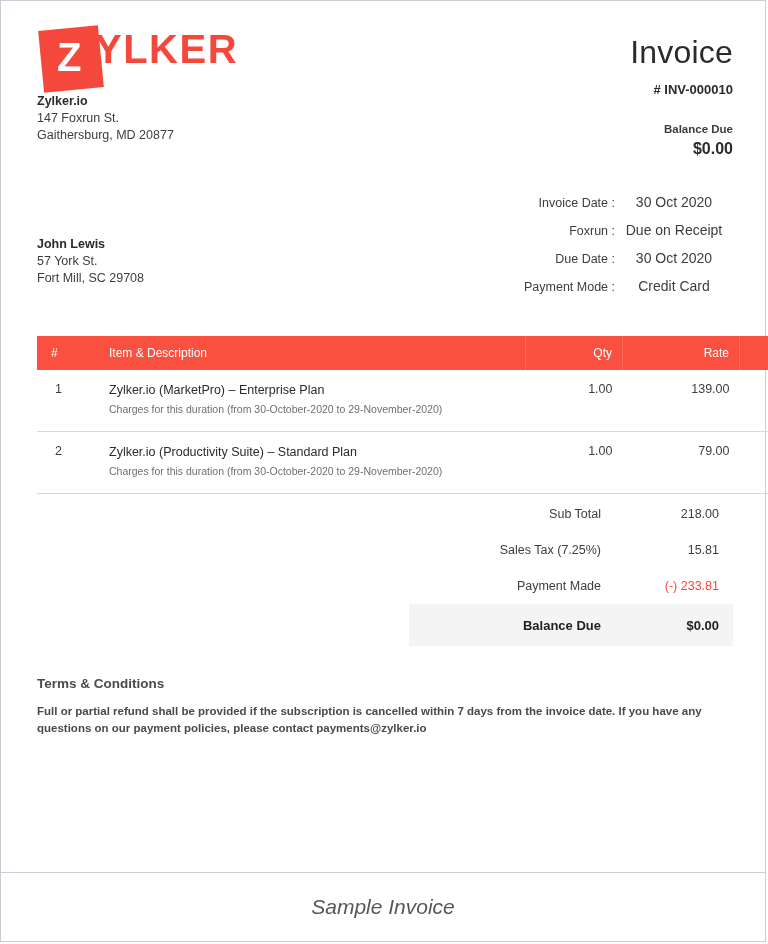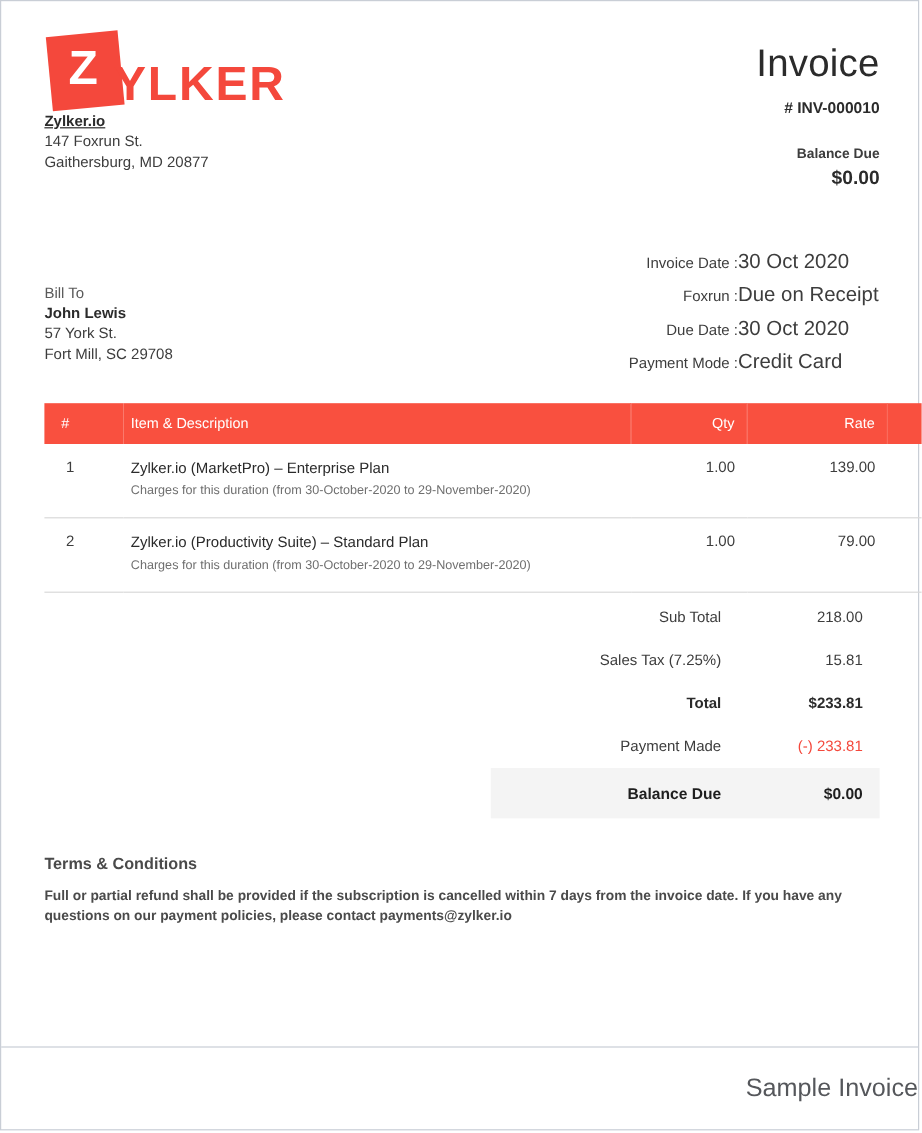--- a/index.html
+++ b/index.html
@@ -65,35 +65,34 @@
     top: 9px;
     font-size: 40px;
     font-weight: bold;
     color: #ffffff;
     letter-spacing: 0px;
     line-height: 46px;
   }
   .logo-rest {
     position: absolute;
     left: 58px;
-    top: 22px;
+    top: 1px;
     font-size: 40px;
     font-weight: bold;
     color: #f4483c;
     letter-spacing: 1.5px;
     line-height: 46px;
   }
 
   .company-name {
     font-size: 12.5px;
     font-weight: bold;
     color: #2b2b2b;
     line-height: 17px;
     margin-top: 6px;
-    text-decoration: underline;
   }
   .company-addr {
     font-size: 12.5px;
     color: #3d3d3d;
     line-height: 17px;
   }
 
   .invoice-block {
     text-align: right;
     padding-top: 4px;
@@ -126,40 +125,40 @@
 
   
   .mid {
     position: relative;
     margin-top: 36px;
     height: 130px;
   }
   .meta {
     position: absolute;
     right: 0;
-    top: 14px;
+    top: 0;
     width: 310px;
   }
   .meta-row {
     display: flex;
     justify-content: flex-end;
     align-items: baseline;
     height: 28px;
   }
   .meta-label {
     font-size: 12.5px;
     color: #3d3d3d;
     text-align: right;
     white-space: nowrap;
   }
   .meta-value {
-    font-size: 17px;
+    font-size: 14px;
     color: #3d3d3d;
     width: 118px;
-    text-align: left;
+    text-align: center;
     white-space: nowrap;
   }
 
   .billto {
     position: absolute;
     left: 0;
     top: 42px;
     width: 300px;
   }
   .billto-caption {
@@ -300,21 +299,22 @@
   }
   .terms { margin-top: 28px; font-weight: bold; }
 
   
   .footer {
     flex: 0 0 auto;
     height: 68px;
     border-top: 1px solid #c9ced6;
     display: flex;
     align-items: center;
-    justify-content: flex-end;
+    justify-content: center;
+    font-style: italic;
   }
   .footer-text {
     font-size: 21px;
     color: #55575b;
     font-weight: 400;
   }
 </style>
 </head>
 <body>
 
@@ -358,21 +358,20 @@
           <div class="meta-label">Due Date :</div>
           <div class="meta-value">30 Oct 2020</div>
         </div>
         <div class="meta-row">
           <div class="meta-label">Payment Mode :</div>
           <div class="meta-value">Credit Card</div>
         </div>
       </div>
 
       <div class="billto">
-        <div class="billto-caption">Bill To</div>
         <div class="billto-name">John Lewis</div>
         <div class="billto-line">57 York St.</div>
         <div class="billto-line">Fort Mill, SC 29708</div>
       </div>
 
     </div>
 
     <table class="items">
       <thead>
         <tr>
@@ -409,24 +408,20 @@
 
     <div class="totals">
       <div class="tot-row">
         <div class="tot-label">Sub Total</div>
         <div class="tot-value">218.00</div>
       </div>
       <div class="tot-row">
         <div class="tot-label">Sales Tax (7.25%)</div>
         <div class="tot-value">15.81</div>
       </div>
-      <div class="tot-row strong">
-        <div class="tot-label">Total</div>
-        <div class="tot-value">$233.81</div>
-      </div>
       <div class="tot-row payment">
         <div class="tot-label">Payment Made</div>
         <div class="tot-value">(-) 233.81</div>
       </div>
       <div class="tot-row balance">
         <div class="tot-label">Balance Due</div>
         <div class="tot-value">$0.00</div>
       </div>
     </div>
 

